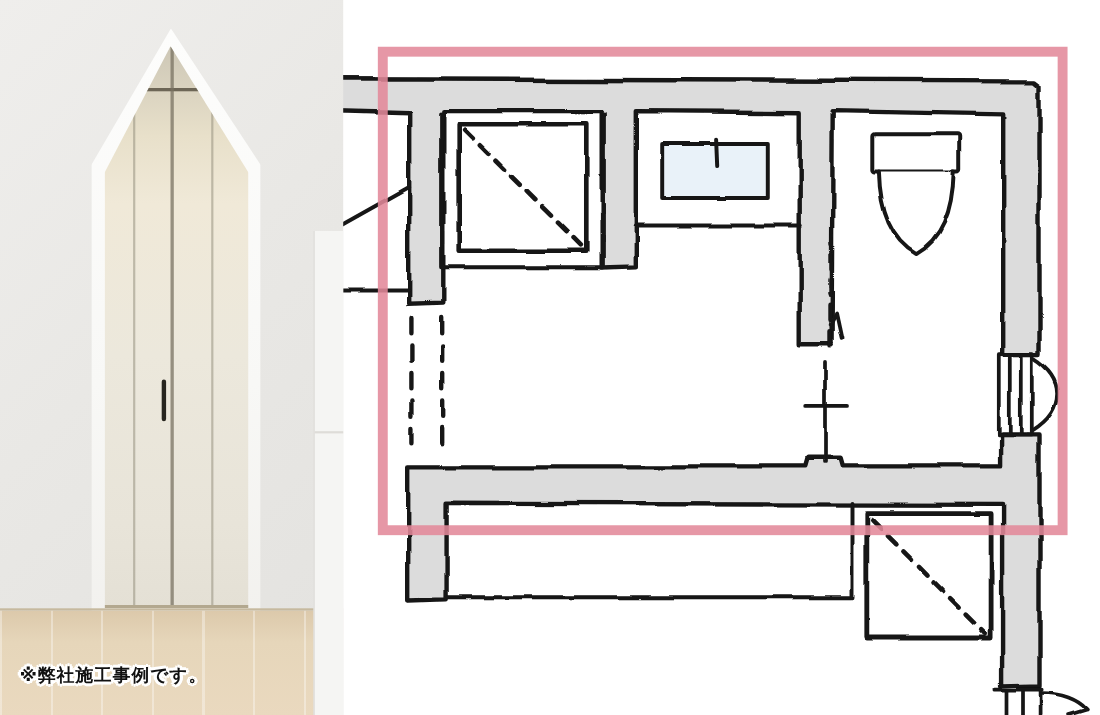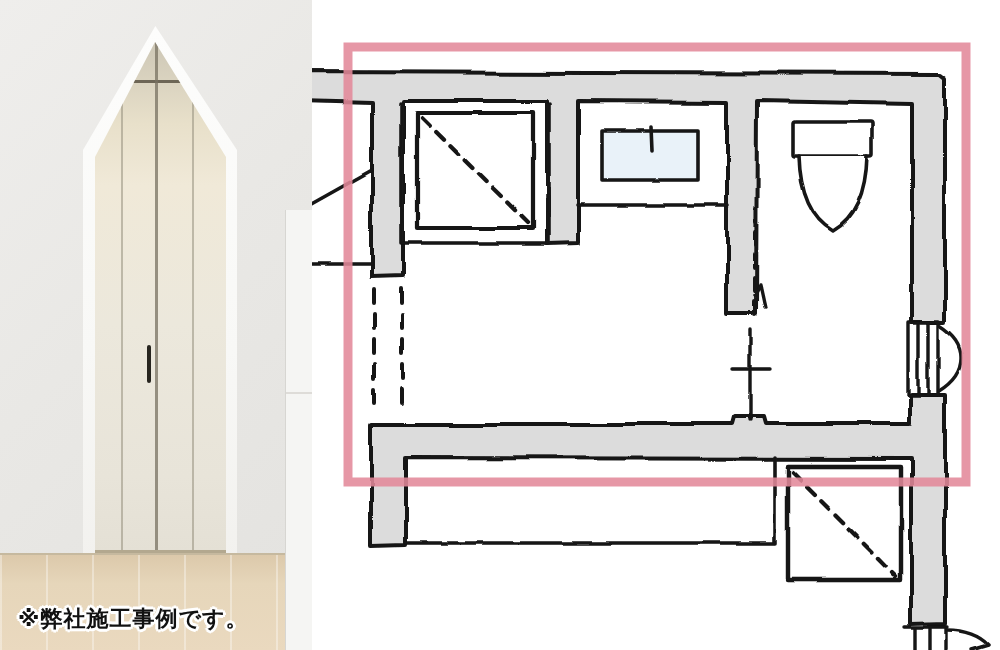--- a/index.html
+++ b/index.html
@@ -36,21 +36,21 @@
       linear-gradient(180deg,#dcc9ab 0%,#e6d6ba 30%,#ead9bf 100%);
     border-top:2px solid #c6b99f;
   }
   .photo .side-column{
     position:absolute;left:285px;top:210px;width:27px;height:440px;
     background:#f5f5f3;border-left:1.5px solid #d7d6d2;
   }
   .photo .side-column .seam{position:absolute;left:0;right:0;top:182px;height:2px;background:#dedcd8;}
   .caption{
     position:absolute;left:18px;top:604px;
-    font-size:22px;font-weight:bold;color:#111;letter-spacing:1px;
+    font-size:16px;font-weight:bold;color:#111;letter-spacing:1px;
     text-shadow:
       -2px -2px 0 #fff, 2px -2px 0 #fff, -2px 2px 0 #fff, 2px 2px 0 #fff,
       0 -3px 0 #fff, 0 3px 0 #fff, -3px 0 0 #fff, 3px 0 0 #fff;
   }
 </style>
 </head>
 <body>
 
 <div id="stage">
 

